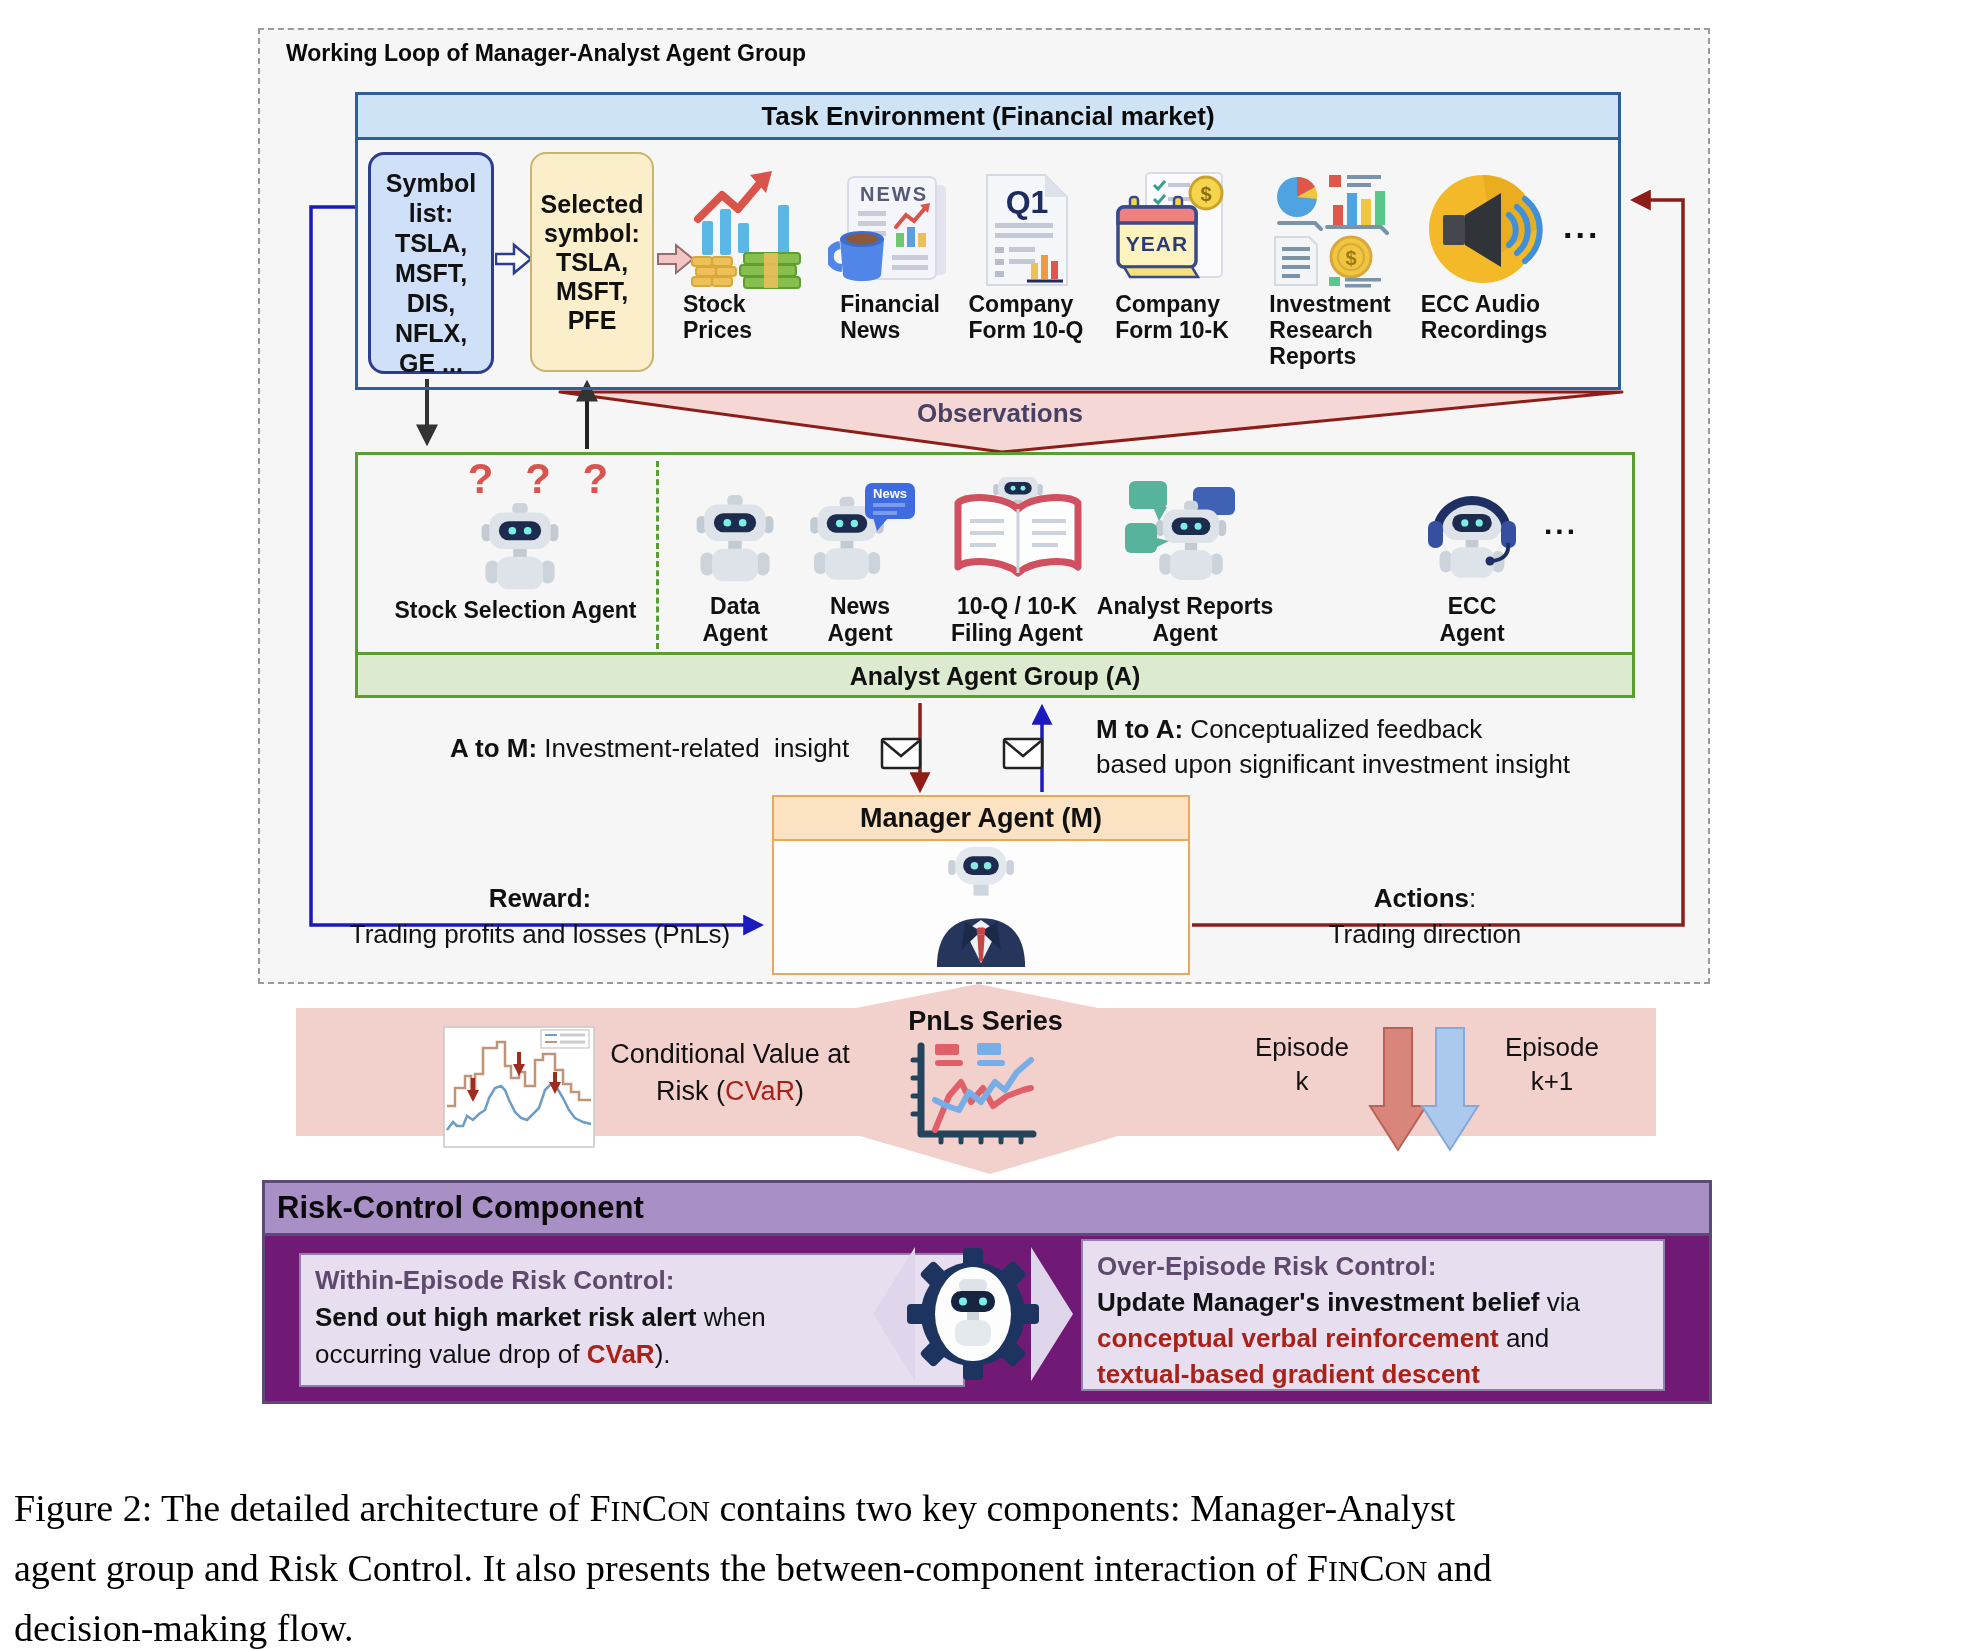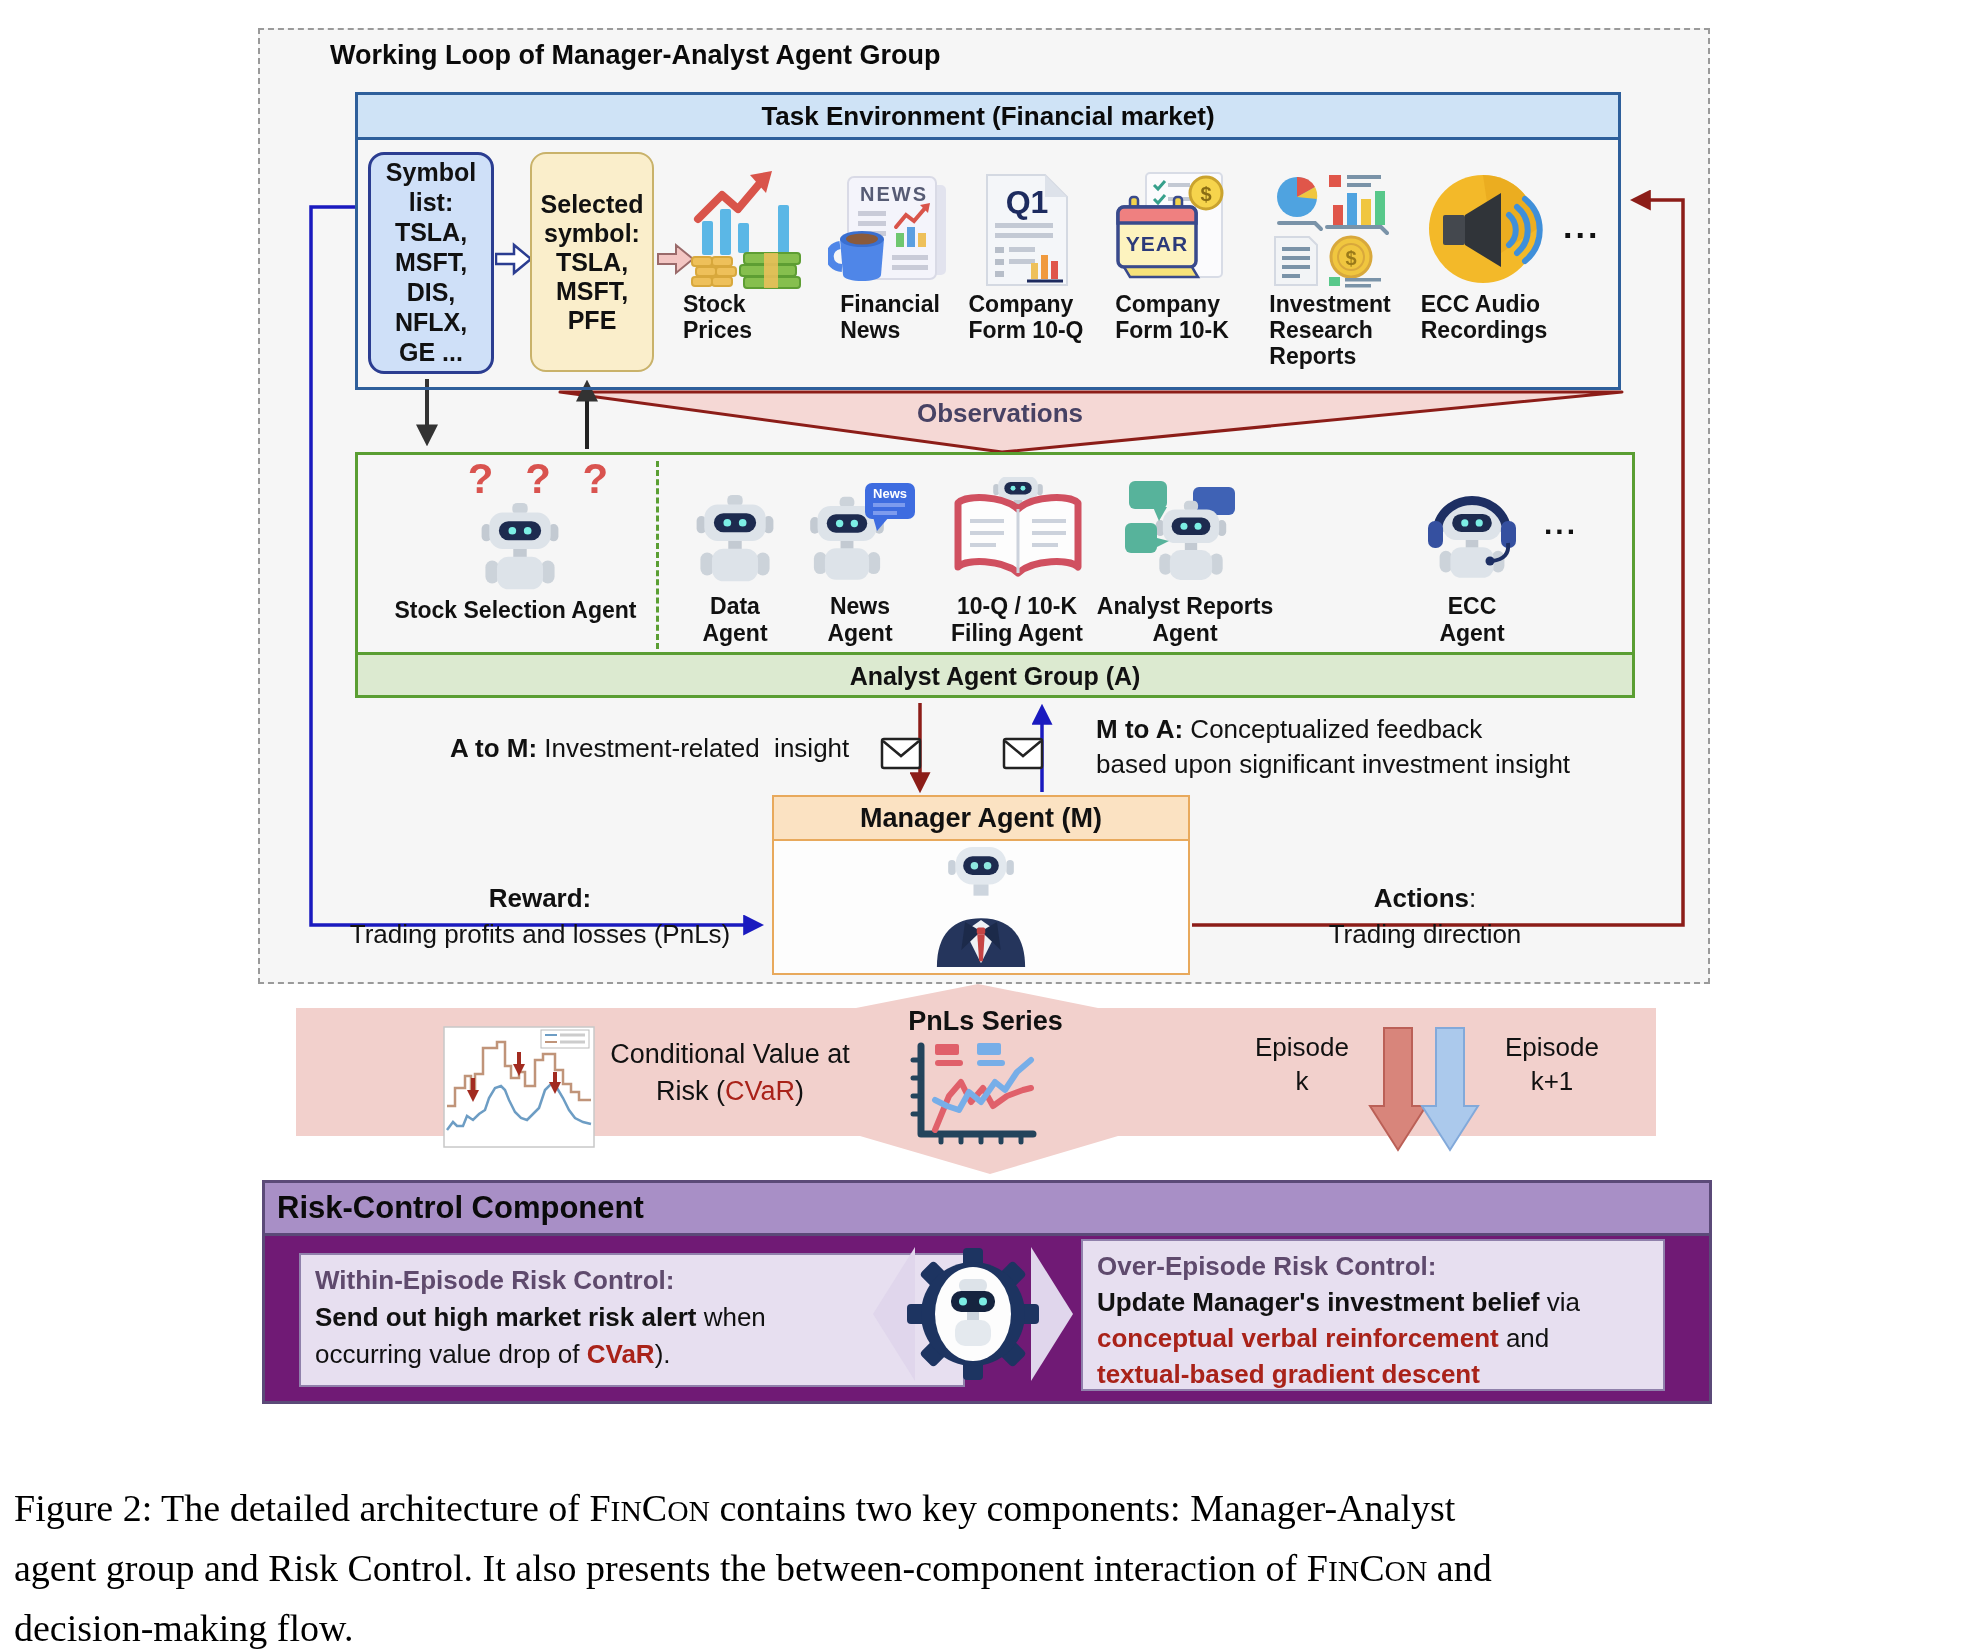--- a/index.html
+++ b/index.html
@@ -8,25 +8,25 @@
   .abs{position:absolute;}
   svg{display:block;}
   .rich{white-space:pre-wrap;}
   .b{font-weight:700;}
   .dr{color:var(--alert-red-text);}
   .drb{color:var(--alert-red-text);font-weight:700;}
   .pb{color:var(--risk-purple-text);font-weight:700;}
   .sc{font-size:.78em;}
 
   #frame{left:258px;top:28px;width:1452px;height:956px;border:2px dashed #9a9a9a;background:var(--panel-bg);box-sizing:border-box;}
-  #main-title{left:286px;top:40px;font-size:27px;font-weight:700;color:#0a0a0a;margin-left:44px;}
+  #main-title{left:286px;top:40px;font-size:23px;font-weight:700;color:#0a0a0a;}
 
   #task-env{left:355px;top:92px;width:1266px;height:298px;border:3px solid var(--task-blue);box-sizing:border-box;}
   #task-env .hdr{height:42px;line-height:42px;text-align:center;font-weight:700;font-size:26px;background:var(--task-header-bg);border-bottom:3px solid var(--task-blue);color:#0a0a0a;}
-  .sym-box{left:10px;top:57px;width:126px;height:222px;background:var(--symbol-box-bg);border:3px solid var(--symbol-box-border);border-radius:16px;box-sizing:border-box;font-weight:700;font-size:25px;line-height:30px;text-align:center;padding-top:2px;}
+  .sym-box{left:10px;top:57px;width:126px;height:222px;background:var(--symbol-box-bg);border:3px solid var(--symbol-box-border);border-radius:16px;box-sizing:border-box;font-weight:700;font-size:25px;line-height:30px;text-align:center;padding-top:13px;}
   .sel-box{left:172px;top:57px;width:124px;height:220px;background:var(--selected-box-bg);border:2.5px solid var(--selected-box-border);border-radius:16px;box-sizing:border-box;font-weight:700;font-size:25px;line-height:29px;text-align:center;padding-top:36px;}
   .env-item{top:70px;display:flex;flex-direction:column;align-items:center;}
   .env-item .ic{height:124px;display:flex;align-items:flex-end;justify-content:center;}
   .env-item .lbl{margin-top:2px;font-weight:700;font-size:23px;line-height:26px;}
   .dots{font-weight:700;font-size:34px;letter-spacing:3px;color:#111;}
 
   #obs-label{left:890px;top:398px;width:220px;text-align:center;font-size:26px;font-weight:700;color:#474264;}
 
   #analyst-box{left:355px;top:452px;width:1280px;height:246px;border:3px solid var(--green);box-sizing:border-box;}
   #analyst-box .qm{left:80px;top:0px;width:210px;text-align:center;font-size:42px;font-weight:700;color:var(--qm-red);letter-spacing:10px;}

